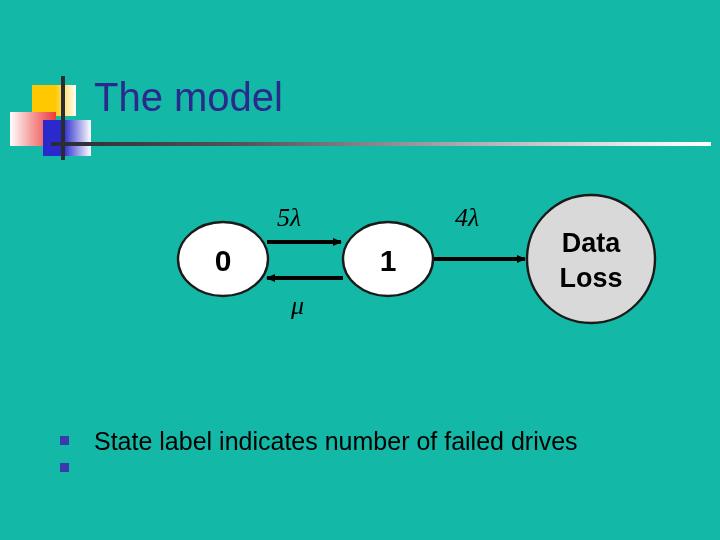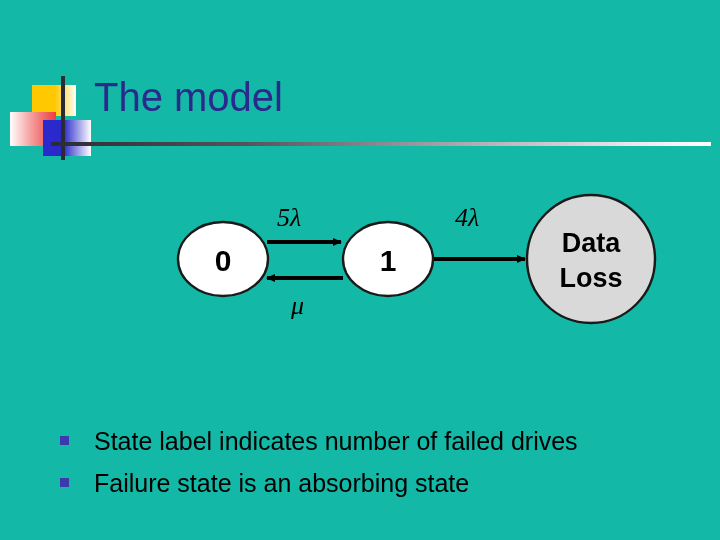--- a/index.html
+++ b/index.html
@@ -170,17 +170,16 @@
     </svg>
   </div>
 
   <div id="bullets">
     <div class="bullet-row">
       <span class="bullet-mark"></span>
       <span class="bullet-text">State label indicates number of failed drives</span>
     </div>
     <div class="bullet-row">
       <span class="bullet-mark"></span>
-      <span class="bullet-text">Failure state is an absorbing state</span>
     </div>
   </div>
 
 </div>
 
 </body></html>

